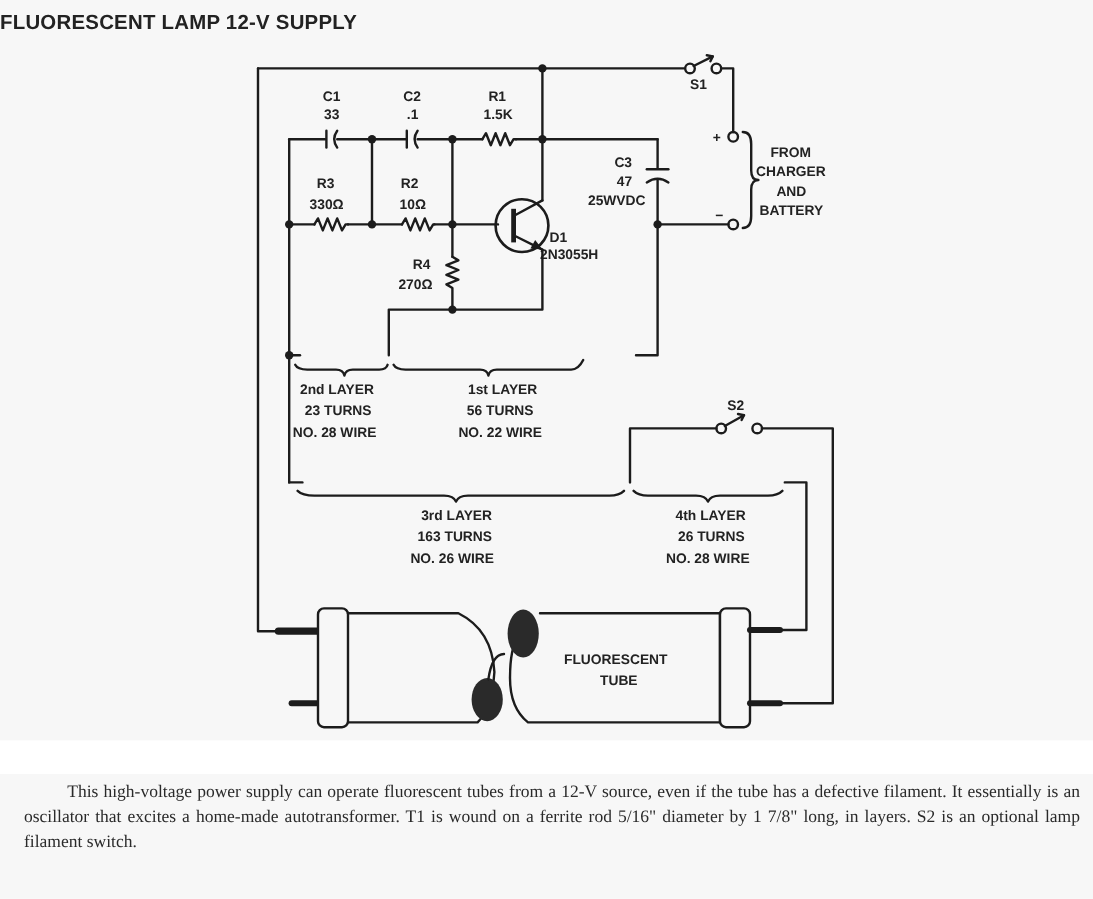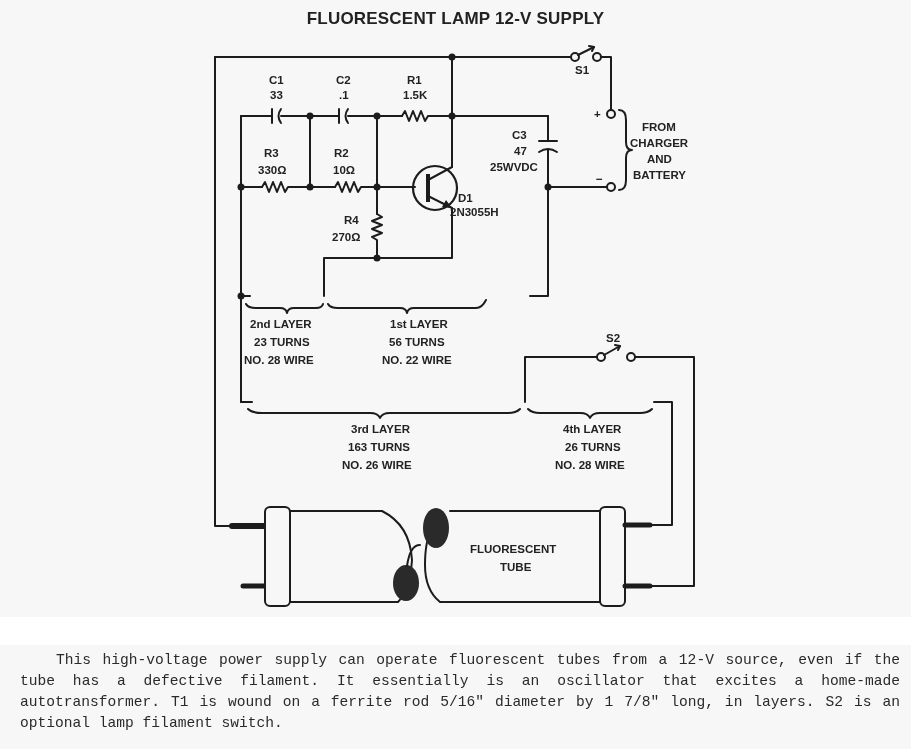--- a/index.html
+++ b/index.html
@@ -11,34 +11,34 @@
   }
   .diagram-panel {
     position: absolute; left: 0; top: 0; width: 911px; height: 617px;
     background: #f7f7f7;
   }
   .caption-panel {
     position: absolute; left: 0; top: 645px; width: 911px; height: 104px;
     background: #f7f7f7;
   }
   .title {
-    position: absolute; left: 0; top: 9px; width: 911px; text-align: center;
+    position: absolute; left: 0; top: 9px; width: 911px; 
     font-family: "Liberation Sans", sans-serif; font-weight: bold;
     font-size: 17px; color: #222; letter-spacing: 0.2px;
   }
   svg.schem { position: absolute; left: 0; top: 0; }
   svg.schem .w { stroke: #1c1c1c; stroke-width: 2; fill: none; stroke-linecap: round; stroke-linejoin: round; }
   svg.schem .dot { fill: #1c1c1c; }
   svg.schem text {
     font-family: "Liberation Sans", sans-serif; font-weight: bold;
     font-size: 11.5px; fill: #222;
   }
   .caption {
     position: absolute; left: 20px; top: 650px; width: 880px;
-    font-family: Liberation Mono, monospace; font-size: 14.6px; line-height: 21px;
+    font-family: Liberation Serif, serif; font-size: 14.6px; line-height: 21px;
     color: #2a2a2a; text-align: justify; text-indent: 36px; margin: 0;
   }
 </style>
 </head>
 <body>
 
 <div class="diagram-panel"></div>
 <div class="caption-panel"></div>
 
 <div class="title">FLUORESCENT LAMP 12-V SUPPLY</div>

